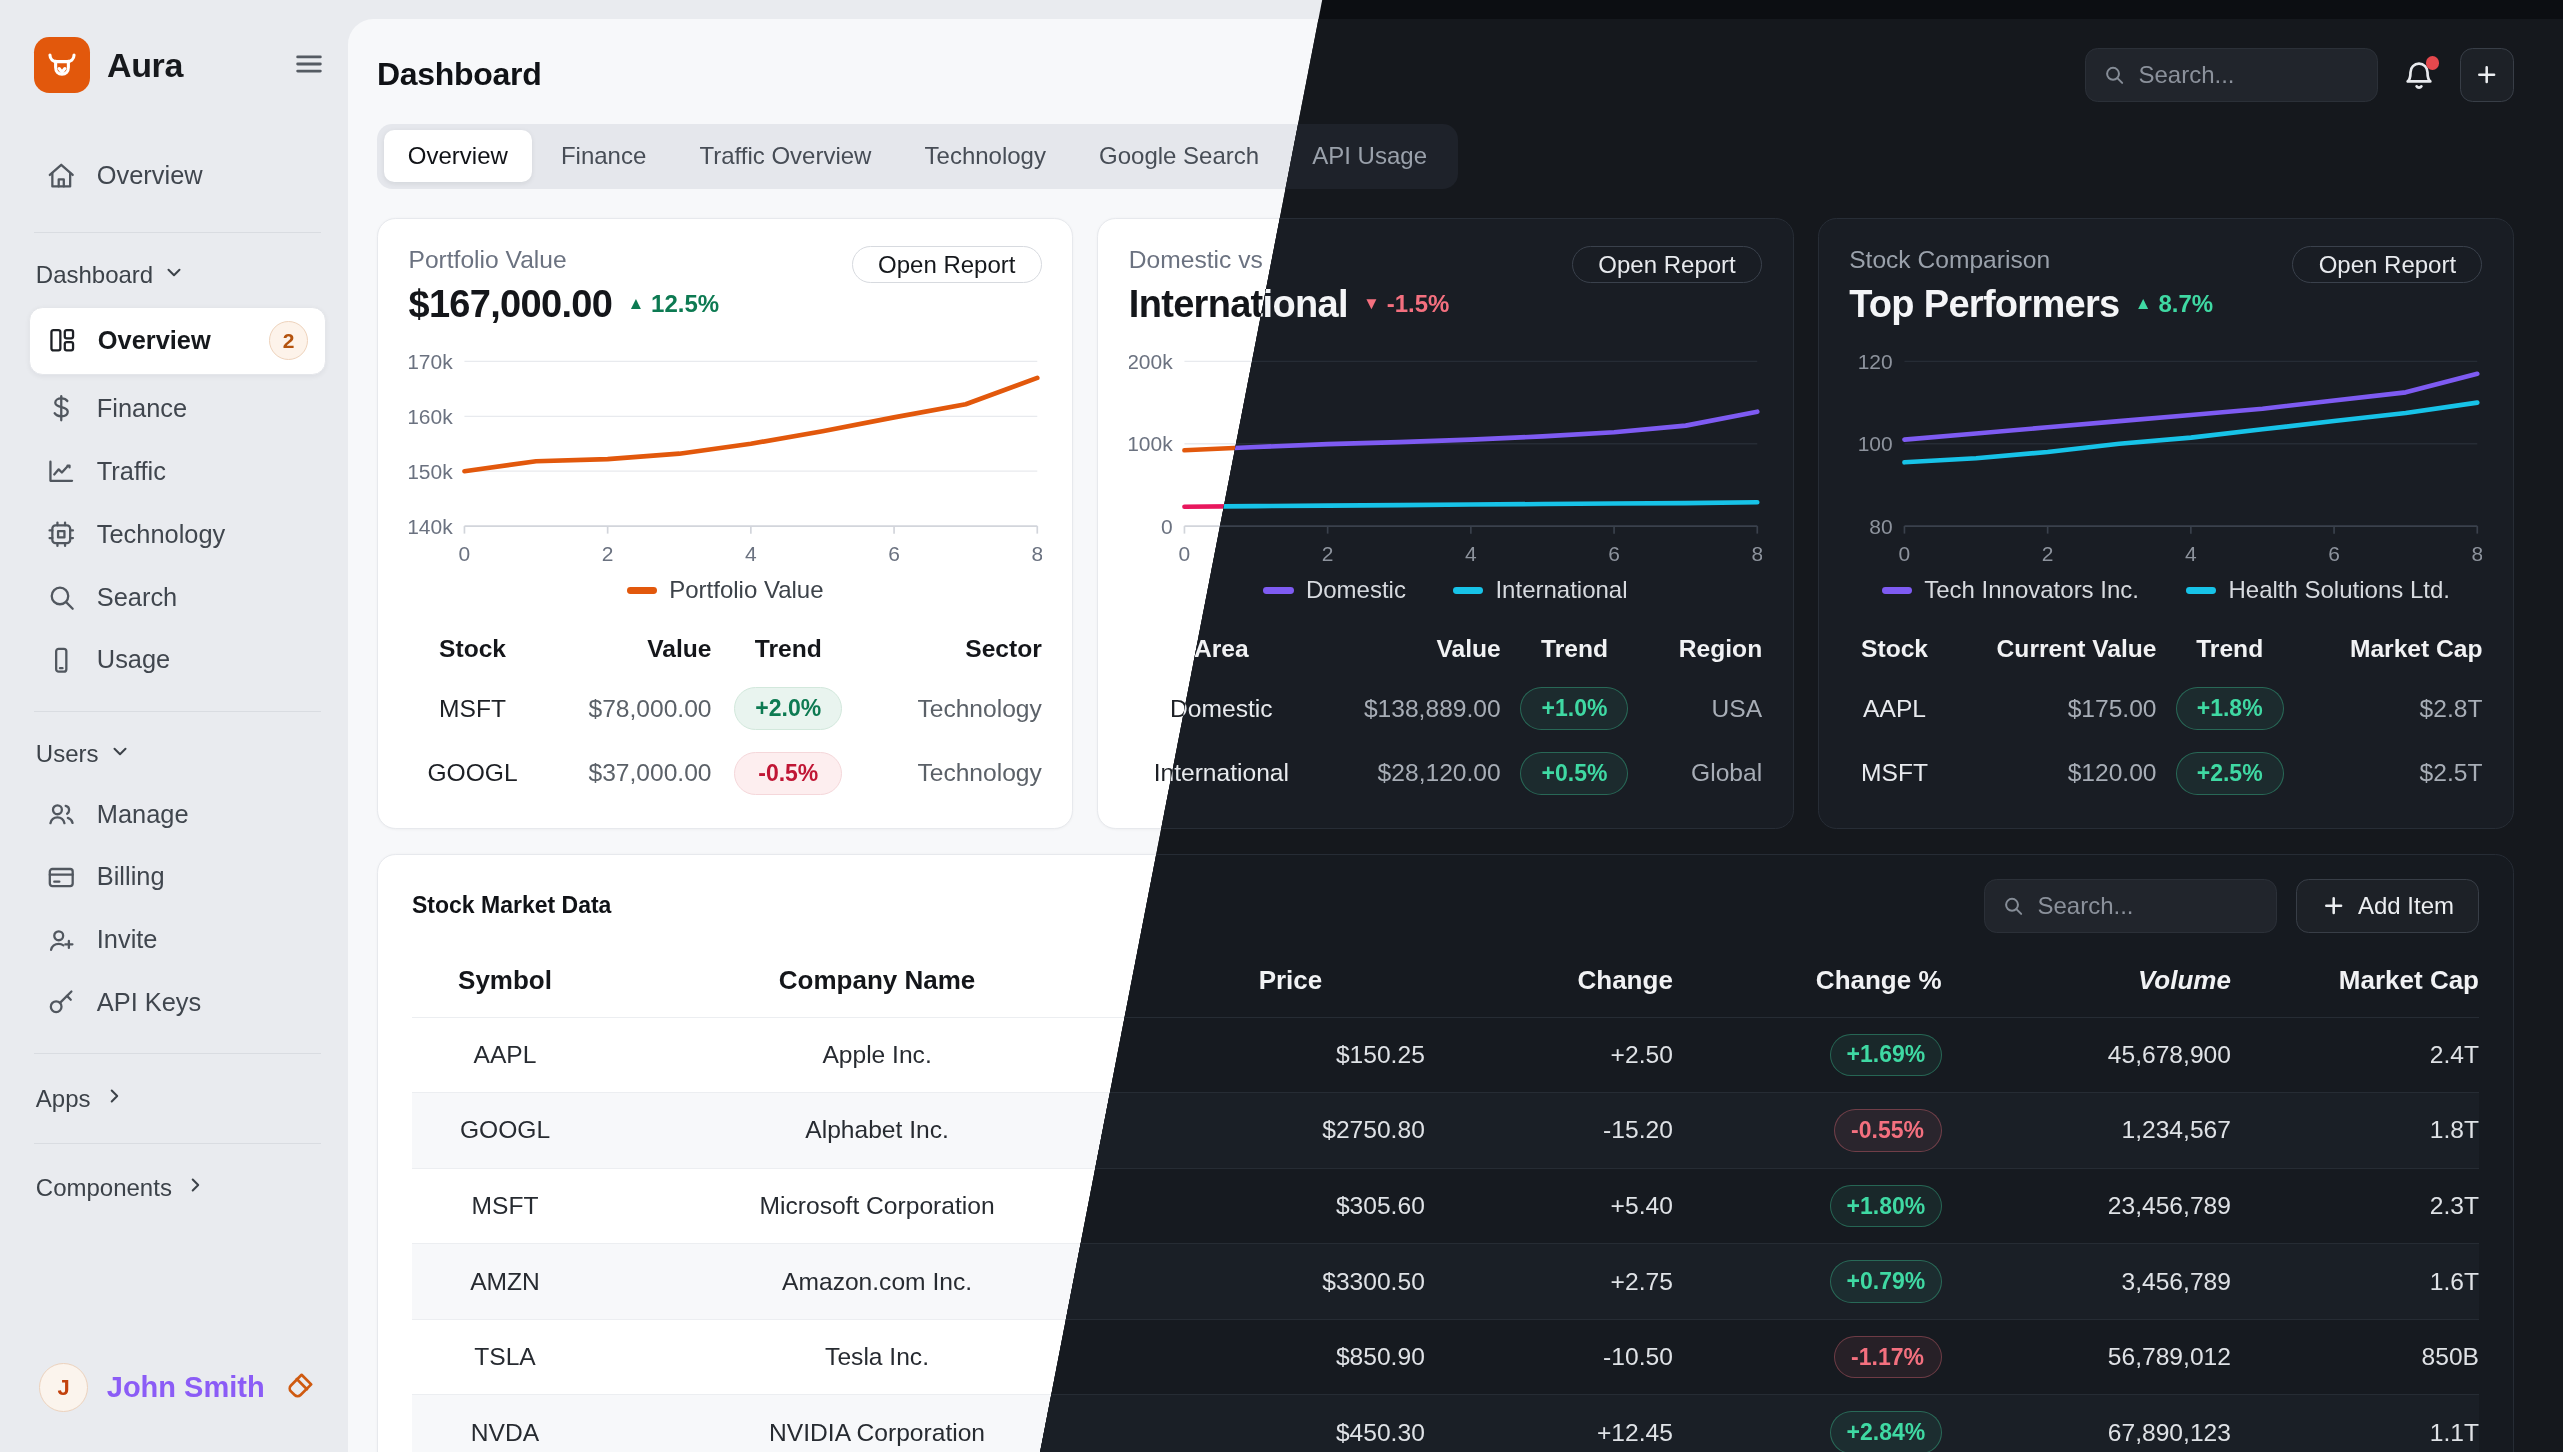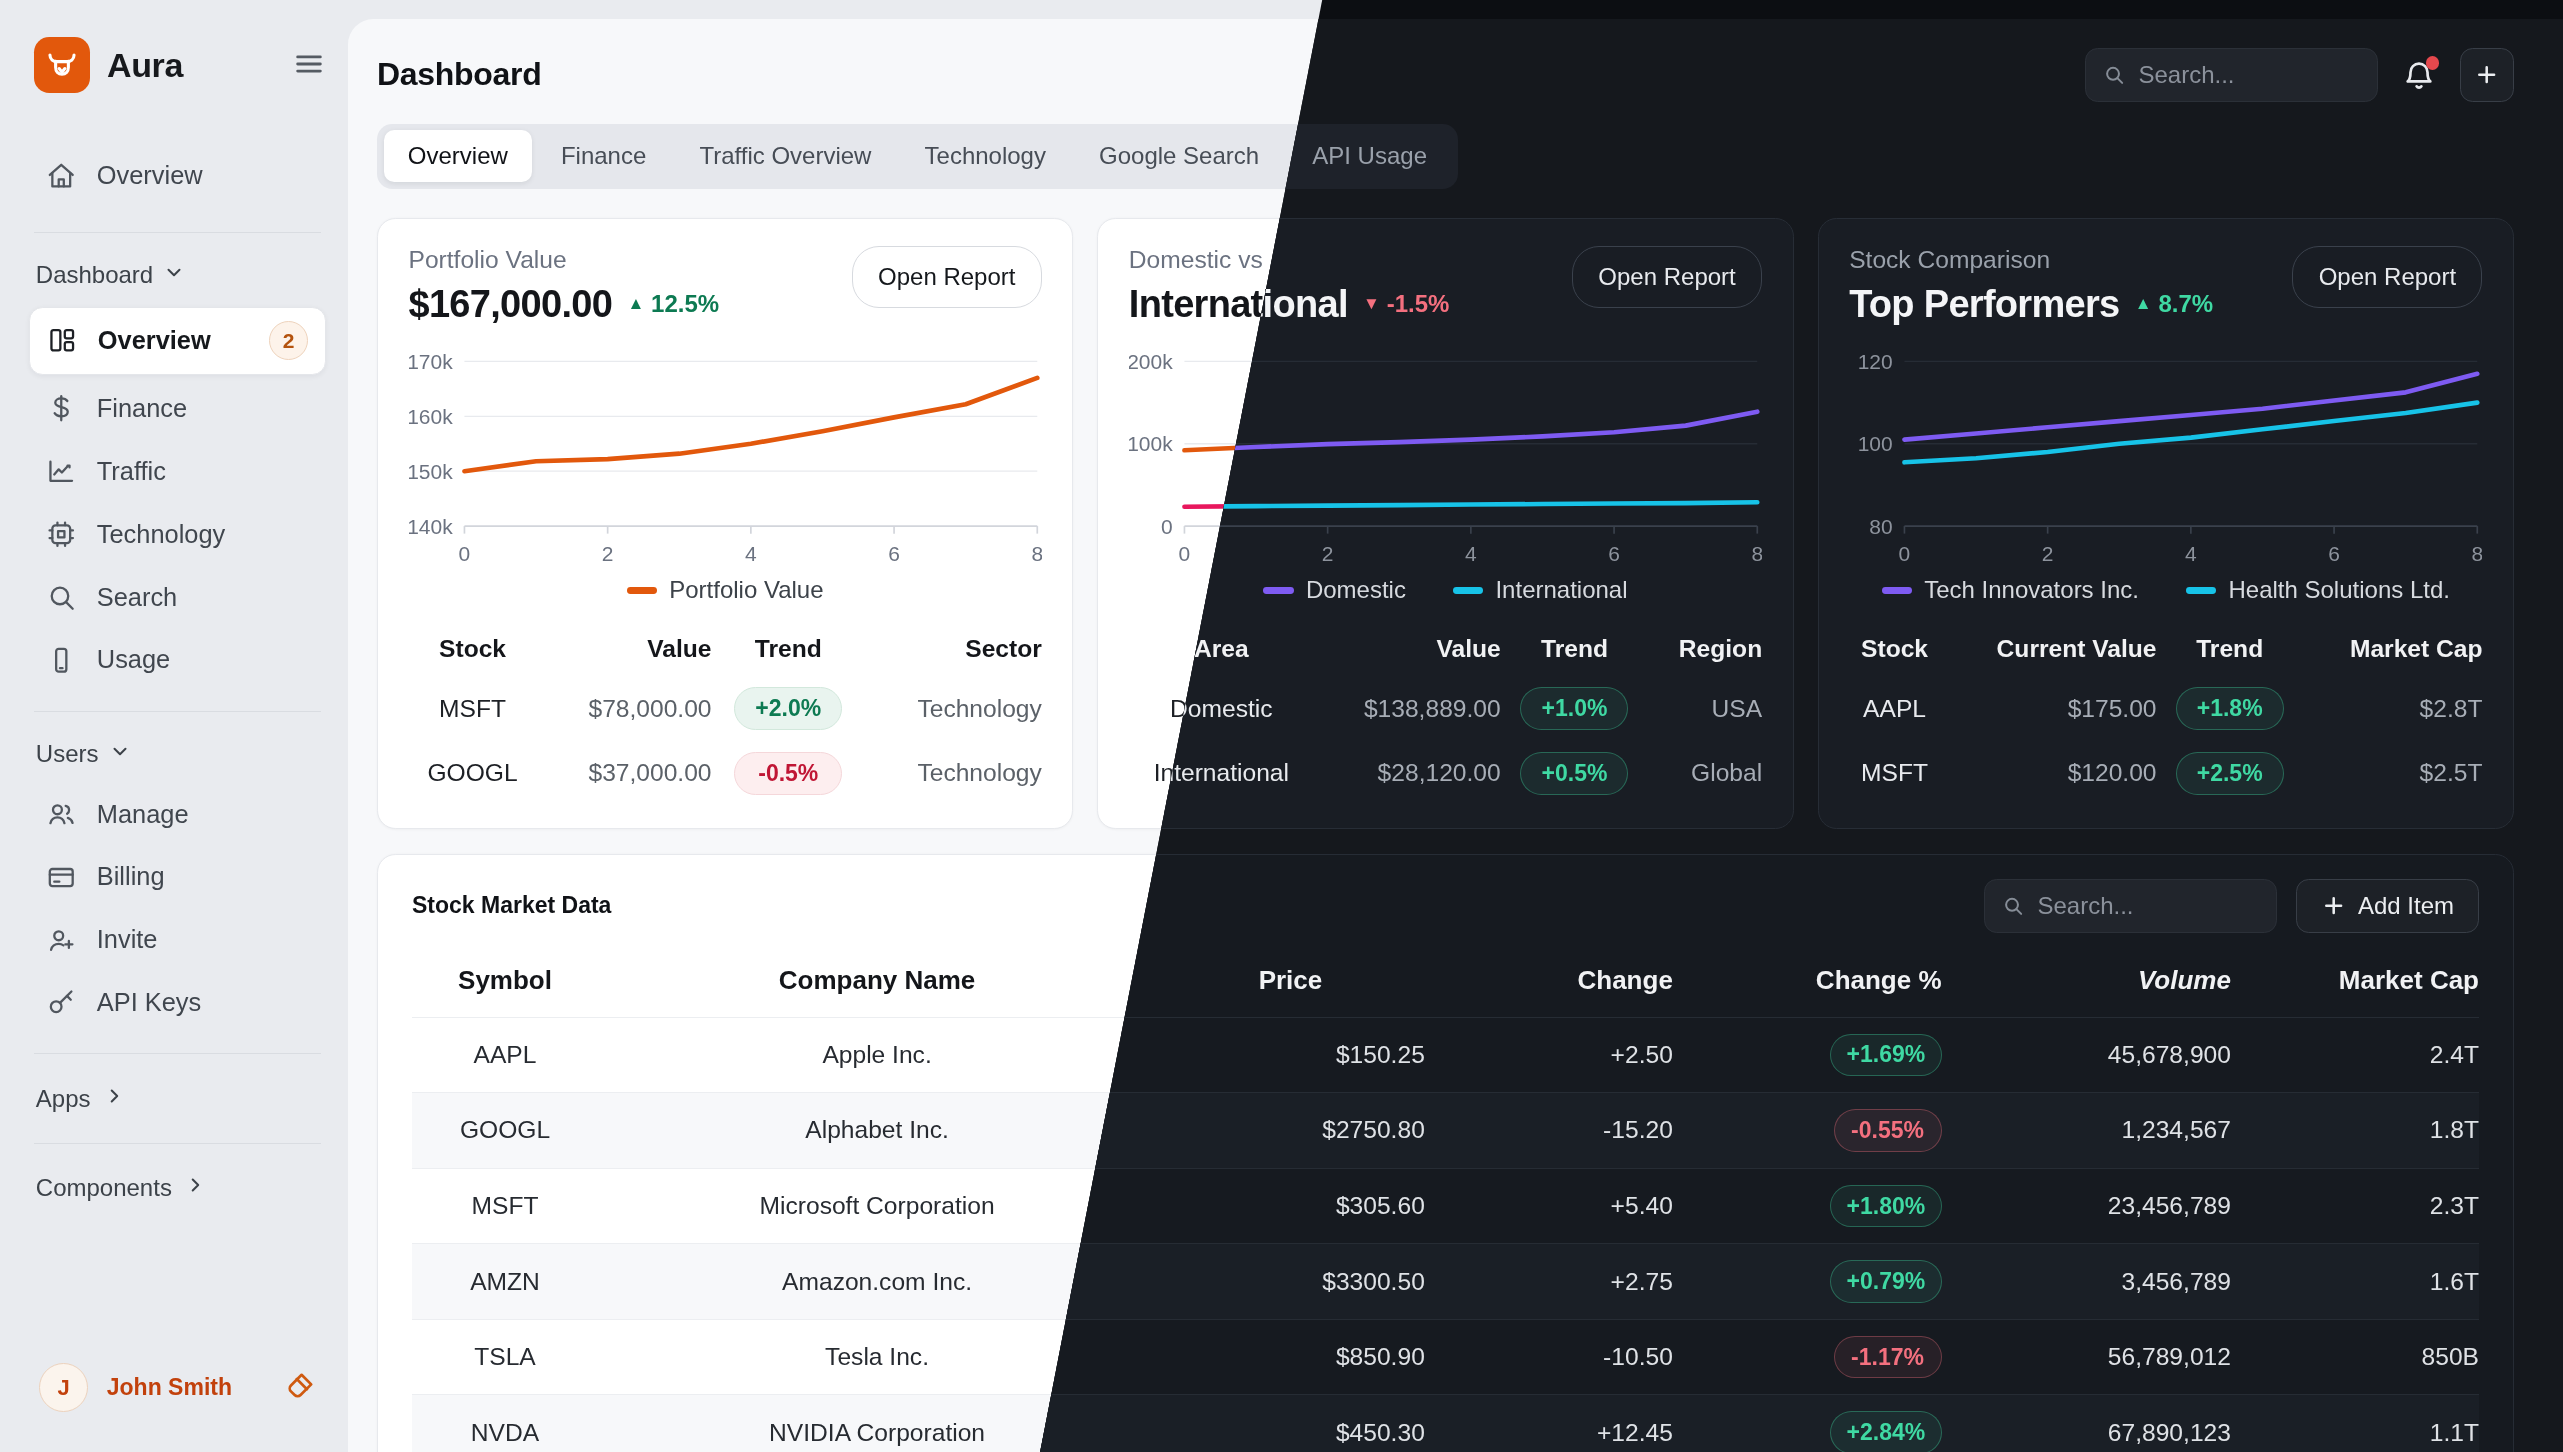--- a/index.html
+++ b/index.html
@@ -33,21 +33,21 @@
   .section-label { display:flex; align-items:center; gap:10.2px; font-size:24px; color:#3c4249;
     font-weight:500; padding:6.8px 6.8px 12px; cursor:pointer; }
   .section-label svg, .link-row svg { width:22px; height:22px; stroke:currentColor; fill:none; stroke-width:2.2;
     stroke-linecap:round; stroke-linejoin:round; }
   .link-row { display:flex; align-items:center; gap:12px; font-size:24px; color:#3c4249; font-weight:500;
     padding:8.5px 6.8px; cursor:pointer; }
   .side-spacer { flex:1; }
   .user-row { display:flex; align-items:center; gap:18.6px; padding:6.8px 10.2px; cursor:pointer; }
   .avatar { width:49px; height:49px; border-radius:50%; background:#fbf4ed; border:1.7px solid #ecd2bd;
     color:#c2410c; font-size:22px; font-weight:600; display:flex; align-items:center; justify-content:center; }
-  .user-name { flex:1; font-size:23px; font-weight:600; color:#c2410c; }
+  .user-name { flex:1; font-size:29px; font-weight:600; color:#8b5cf6; }
   .brush { color:#cf5a10; }
   .brush svg { width:32px; height:32px; stroke:currentColor; fill:none; stroke-width:2; stroke-linecap:round; stroke-linejoin:round; }
 
   
   .main { position:absolute; left:348px; top:18.6px; right:0; bottom:0; background:#f7f8fa;
     border-radius:25.4px 0 0 0; padding:29px 49px 0 29px; }
   .topbar { display:flex; align-items:center; justify-content:space-between; margin-bottom:22px; }
   .page-title { font-size:32px; font-weight:700; color:#101216; letter-spacing:-0.3px; }
   .top-actions { display:flex; align-items:center; gap:24px; }
   .searchbox { display:flex; align-items:center; gap:13.6px; width:293px; height:54px; border-radius:12.7px;
@@ -72,21 +72,21 @@
   .card { flex:1; background:#fff; border:0.8px solid #e7e9ed; border-radius:18.6px; padding:27px 30.5px 22px;
     box-shadow:0 0.8px 2.5px rgba(18,22,30,.04); }
   .card-head { display:flex; justify-content:space-between; align-items:flex-start; margin-bottom:22px; }
   .card-sub { font-size:24.6px; color:#6b7280; margin-bottom:8.5px; }
   .card-heading-row { display:flex; align-items:center; gap:15.3px; }
   .card-heading { font-size:38px; font-weight:700; color:#14161a; letter-spacing:-0.7px; }
   .delta { font-size:24px; font-weight:600; display:flex; align-items:center; gap:6.8px; }
   .delta::before { font-size:17px; }
   .delta.up { color:#0d7a52; } .delta.up::before { content:"▲"; }
   .delta.down { color:#c01635; } .delta.down::before { content:"▼"; }
-  .btn-outline { height:62px; padding:0 25.4px; border-radius:27px; background:#fff; border:0.8px solid #d7dadf;
+  .btn-outline { height:37px; padding:0 25.4px; border-radius:27px; background:#fff; border:0.8px solid #d7dadf;
     font-size:24px; font-weight:500; color:#15181c; display:flex; align-items:center; cursor:pointer;
     font-family:"Liberation Sans",sans-serif; }
 
   .chart { width:100%; }
   .chart svg { width:100%; height:auto; display:block; }
   .grid { stroke:#e8eaee; stroke-width:1.5; }
   .axis { stroke:#d2d5db; stroke-width:2; }
   .tick { fill:#6b7280; font-size:25px; font-family:"Liberation Sans",sans-serif; }
 
   .legend { display:flex; justify-content:center; gap:47px; margin:8.5px 0 22px; }

